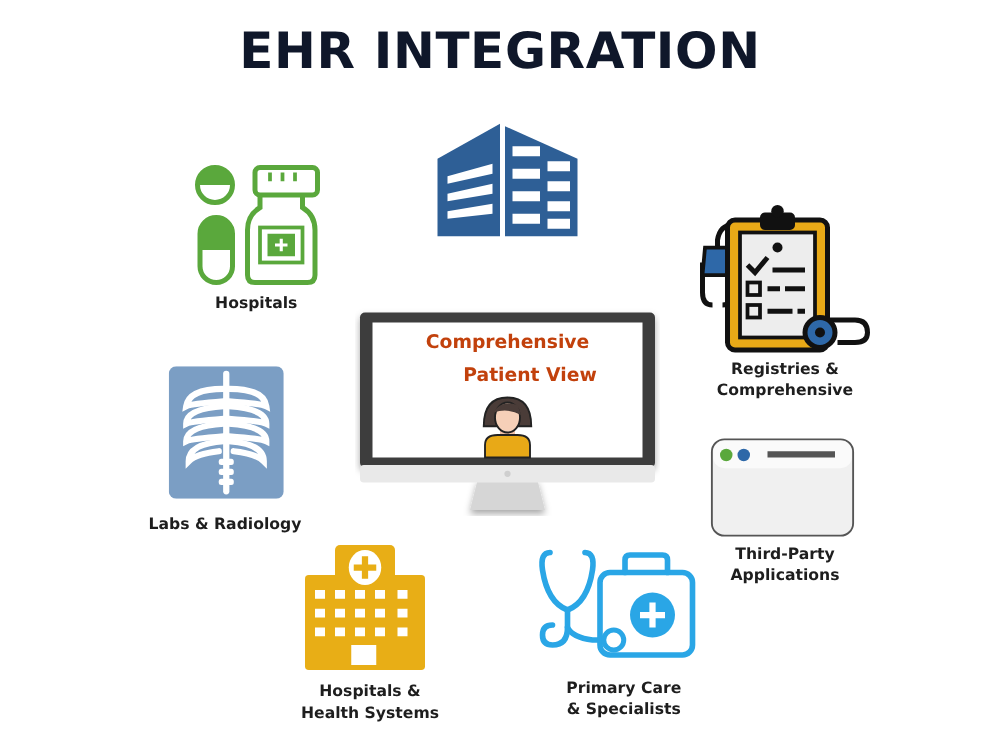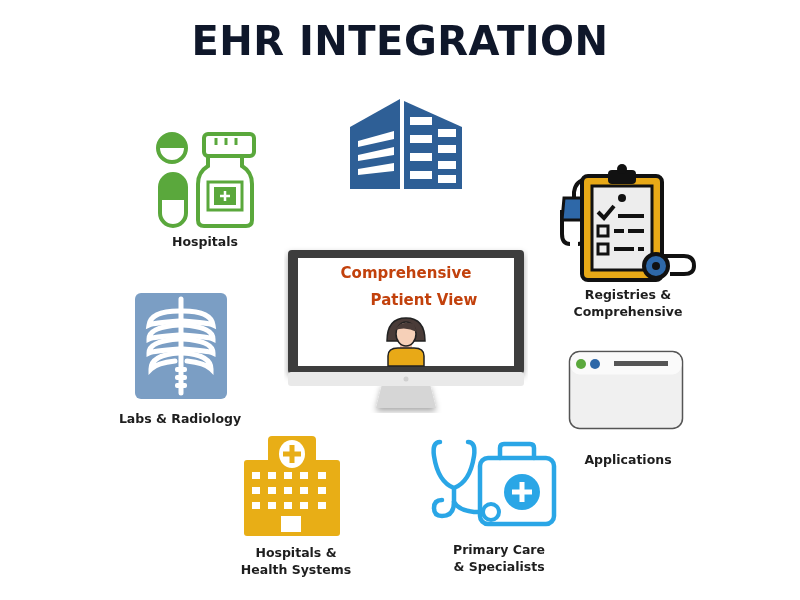--- a/index.html
+++ b/index.html
@@ -130,20 +130,21 @@
 </div>
 
 <div class="node" style="left:560px;top:350px;width:130px;height:120px;">
   <svg style="left:8px;top:0;" width="116" height="80" viewBox="0 0 116 80">
     <rect x="1.5" y="1.5" width="113" height="77" rx="10" fill="#f0f0f0" stroke="#555" stroke-width="1.5"></rect>
     <rect x="2.5" y="2.5" width="111" height="22" rx="9" fill="#fafafa"></rect>
     <circle cx="13" cy="14" r="5" fill="#5aa83c"></circle>
     <circle cx="27" cy="14" r="5" fill="#2e68a8"></circle>
     <rect x="46" y="11" width="54" height="5" fill="#555"></rect>
   </svg>
+  <div class="label" style="left:0;top:84px;width:136px;">Third-Party</div>
   <div class="label" style="left:0;top:101px;width:136px;">Applications</div>
 </div>
 
 <div class="node" style="left:226px;top:436px;width:140px;height:145px;">
   <svg style="left:18px;top:0;" width="96" height="100" viewBox="0 0 96 100">
     <rect x="24" y="0" width="48" height="30" rx="4" fill="#e8ae16"></rect>
     <rect x="0" y="24" width="96" height="76" rx="3" fill="#e8ae16"></rect>
     <ellipse cx="48" cy="18" rx="13" ry="14" fill="#fff"></ellipse>
     <path d="M48 9 V27 M39 18 H57" stroke="#e8ae16" stroke-width="5"></path>
     <g fill="#fff">

